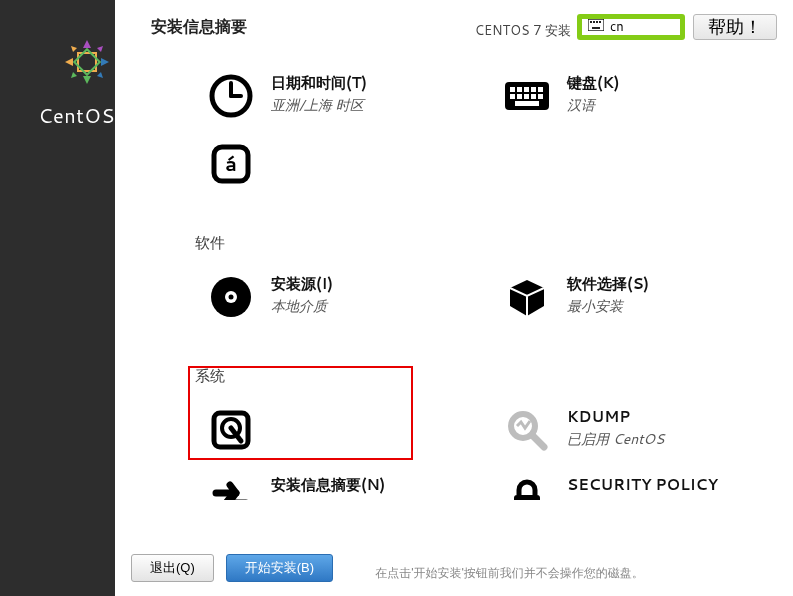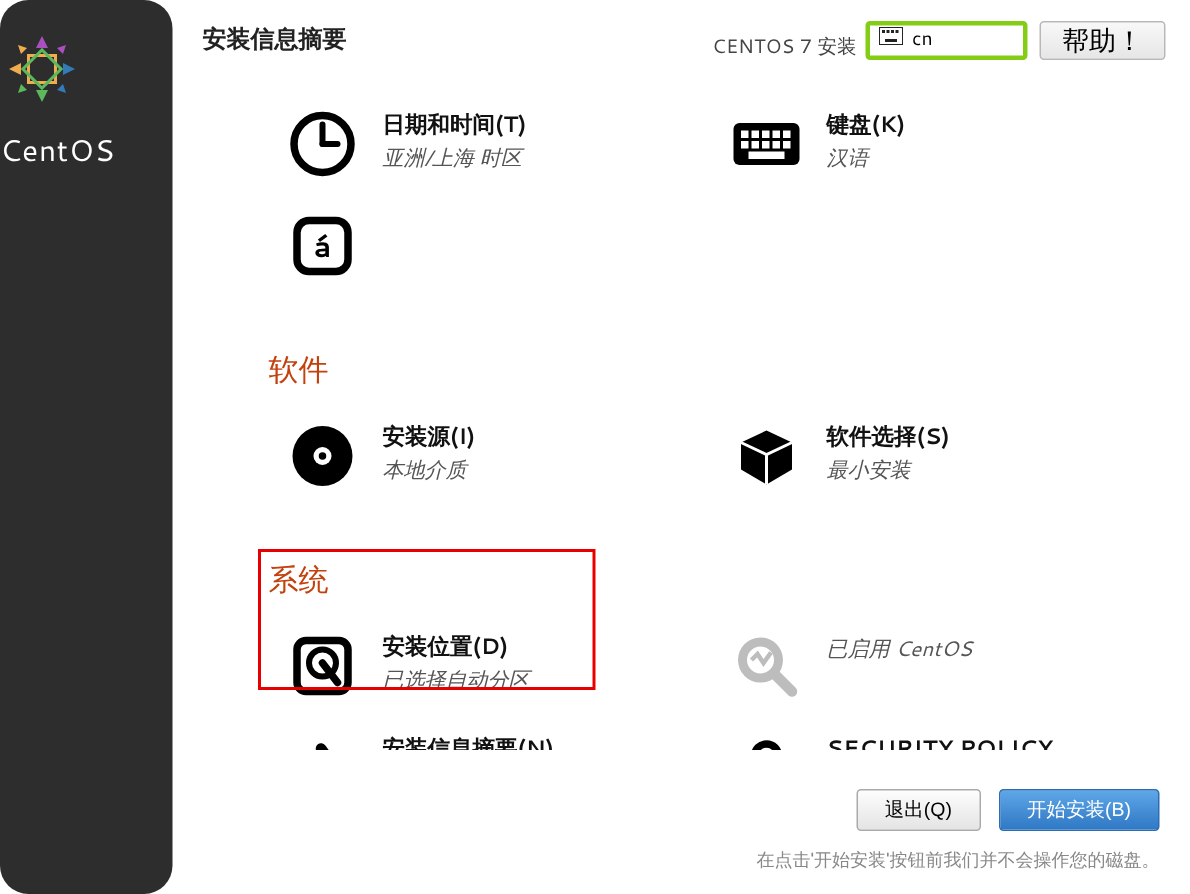--- a/index.html
+++ b/index.html
@@ -1,64 +1,64 @@
 <!DOCTYPE html>
 <html><head>
 <meta charset="utf-8">
 <style>
   * { box-sizing: border-box; margin: 0; padding: 0; }
   html, body { width: 793px; height: 596px; font-family: "Cantarell", sans-serif; background: #fff; }
   body { display: flex; }
 
   .sidebar {
     width: 115px; height: 596px; background: #2d2d2d;
-    display: flex; flex-direction: column; align-items: flex-start;
-    padding-top: 18px; color: #fff; border-radius: 19px;
+    display: flex; flex-direction: column; align-items: flex-end;
+    padding-top: 34px; color: #fff;
   }
   .sidebar .brand-text { margin-top: 6px; font-size: 20px; font-weight: 500; letter-spacing: 0.5px; }
 
-  .main { flex: 1; height: 596px; position: relative; }
+  .main { flex: 1; height: 596px; position: relative; padding-left: 16px; }
 
   .topbar {
     height: 70px; display: flex; align-items: flex-start;
     padding: 14px 16px 0 20px; justify-content: space-between;
   }
   .topbar .title { font-size: 16px; font-weight: 600; color: #222; }
   .topbar .right { display: flex; flex-direction: row; align-items: flex-end; gap: 6px; }
   .topbar .product { font-size: 13px; color: #444; }
   .topbar .row2 { display: flex; gap: 8px; align-items: center; }
   .kb-indicator {
-    width: 108px; height: 26px; background: #fff; border: 3px solid #84cc16;
-    display: flex; align-items: flex-start; gap: 6px; padding: 0 6px; font-size: 13px;
+    width: 108px; height: 26px; background: #fff; border: 5px solid #84cc16;
+    display: flex; align-items: flex-end; gap: 6px; padding: 0 6px; font-size: 13px;
     border-radius: 3px;
   }
   .help-btn {
     height: 26px; padding: 0 14px; font-size: 18px;
     background: linear-gradient(#f8f8f8,#e6e6e6); border: 1px solid #b8b8b8;
     border-radius: 3px; cursor: pointer;
   }
 
   .content {
     padding: 0 20px; height: 430px; overflow: hidden;
     position: relative;
   }
-  .section-label { font-size: 20px; color: #c2410c; margin: 30px 0 14px 44px; }
+  .section-label { font-size: 15px; color: #404040; margin: 30px 0 14px 44px; }
   .grid { display: flex; flex-wrap: wrap; column-gap: 0; }
   .item {
     width: 296px; display: flex; align-items: flex-start; gap: 16px;
     padding: 6px 10px 14px 56px; cursor: pointer;
   }
   .item .icon-wrap { width: 48px; height: 48px; flex-shrink: 0; display:flex; align-items:center; justify-content:center; }
   .item .texts .t1 { font-size: 15px; font-weight: 700; color: #111; }
   .item .texts .t2 { font-size: 14px; font-style: italic; color: #555; margin-top: 2px; }
   .highlight { position: absolute; border: 2px solid #e80000; pointer-events: none; }
 
   .footer {
     position: absolute; bottom: 0; left: 0; right: 4px;
-    padding: 10px 16px 14px 16px; display: flex; flex-direction: column; align-items: flex-end; gap: 10px;
+    padding: 10px 16px 14px 16px; display: flex; flex-direction: row; align-items: flex-end; gap: 10px;
     background: linear-gradient(rgba(255,255,255,0),rgba(255,255,255,0));
   }
   .footer .row { display: flex; gap: 12px; }
   .btn {
     height: 28px; padding: 0 18px; font-size: 13px;
     border: 1px solid #aaa; border-radius: 3px; cursor: pointer;
     background: linear-gradient(#fdfdfd,#e4e4e4);
   }
   .btn-primary {
     background: linear-gradient(#5ea7e8,#2f78c4); color: #fff; border-color: #2a6db2;
@@ -193,34 +193,31 @@
     <div class="section-label">系统</div>
     <div class="grid">
       <div class="item">
         <div class="icon-wrap">
           <svg width="46" height="46" viewBox="0 0 46 46">
               <rect x="6" y="6" width="34" height="34" rx="6" fill="none" stroke="#000" stroke-width="5"></rect>
               <circle cx="23" cy="21" r="9" fill="none" stroke="#000" stroke-width="4"></circle>
               <path d="M23 21 L33 34" stroke="#000" stroke-width="5" stroke-linecap="round"></path>
             </svg>
         </div>
-        <div class="texts">
-          <div class="t1">安装位置(D)</div>
-          <div class="t2">已选择自动分区</div>
-        </div>
       </div>
       <div class="item">
         <div class="icon-wrap">
           <svg width="46" height="46" viewBox="0 0 46 46">
               <circle cx="19" cy="19" r="12" fill="none" stroke="#bdbdbd" stroke-width="6"></circle>
               <line x1="28" y1="28" x2="40" y2="40" stroke="#bdbdbd" stroke-width="7" stroke-linecap="round"></line>
               <path d="M13 19 L17 15 L21 21 L26 14" fill="none" stroke="#bdbdbd" stroke-width="3"></path>
             </svg>
         </div>
         <div class="texts">
+          <div class="t1">KDUMP</div>
           <div class="t2">已启用 CentOS</div>
         </div>
       </div>
       <div class="item">
         <div class="icon-wrap">
           <svg width="46" height="46" viewBox="0 0 46 46">
               <path d="M8 18 L28 18 L22 10 M38 28 L18 28 L24 36" fill="none" stroke="#000" stroke-width="7" stroke-linecap="round" stroke-linejoin="round"></path>
               <path d="M28 18 L22 26 M18 28 L24 20" fill="none" stroke="#000" stroke-width="7" stroke-linecap="round"></path>
             </svg>
         </div>

